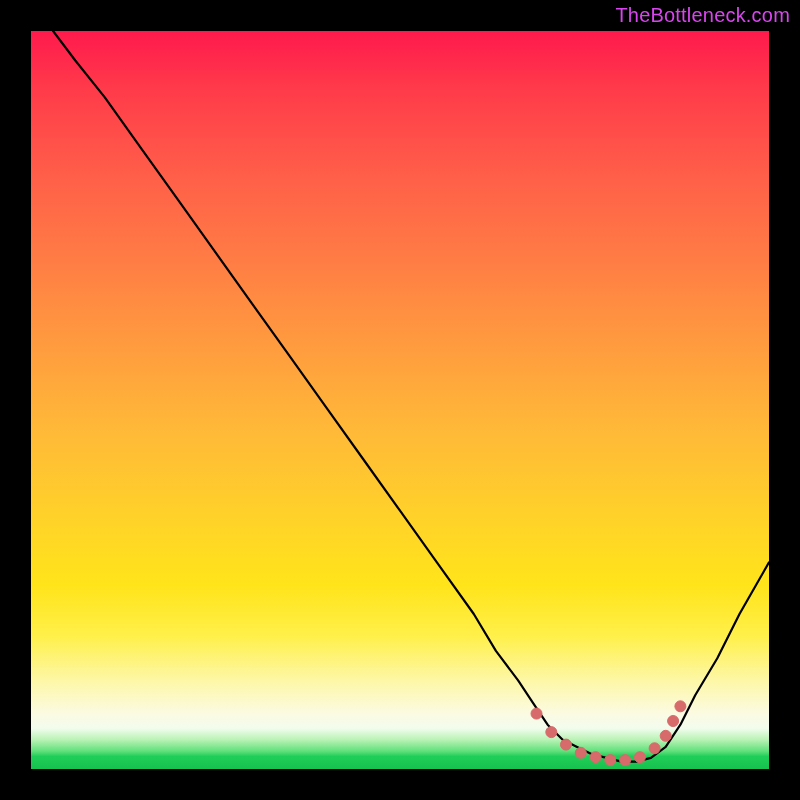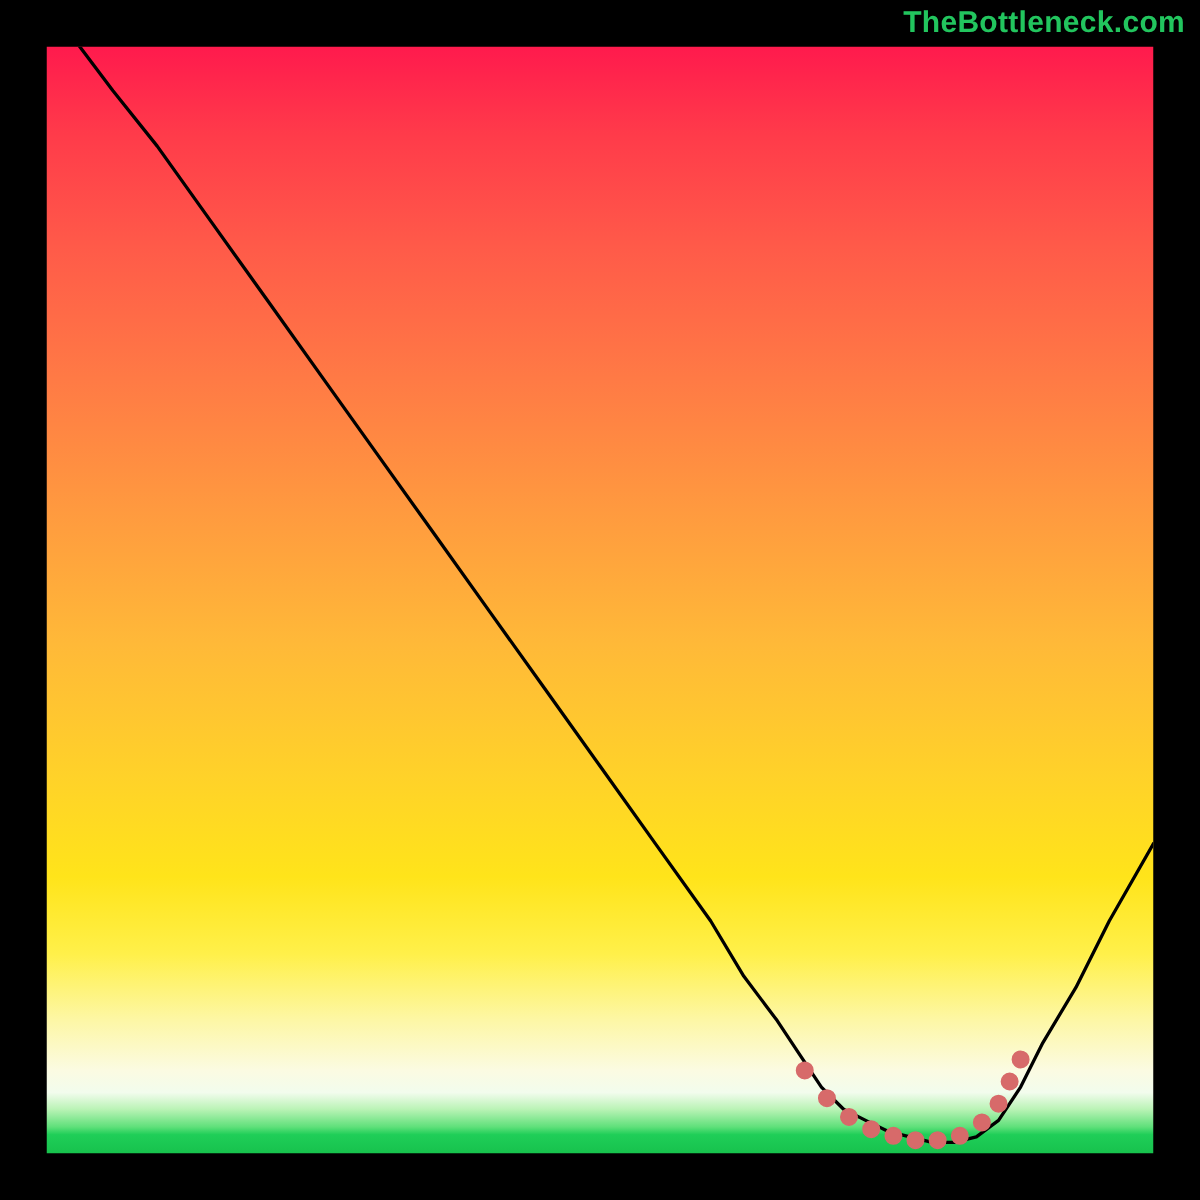--- a/index.html
+++ b/index.html
@@ -16,23 +16,23 @@
     top: 0;
     left: 0;
     width: 800px;
     height: 800px;
     background: #000;
   }
   .watermark {
     position: absolute;
     top: 4px;
     right: 10px;
-    color: #22c55e;
+    color: #d946ef;
     font-size: 20px;
-    font-weight: 700;
+    font-weight: 400;
     letter-spacing: 0.2px;
     z-index: 5;
   }
   .plot {
     position: absolute;
     left: 31px;
     top: 31px;
     width: 738px;
     height: 738px;
     overflow: hidden;

